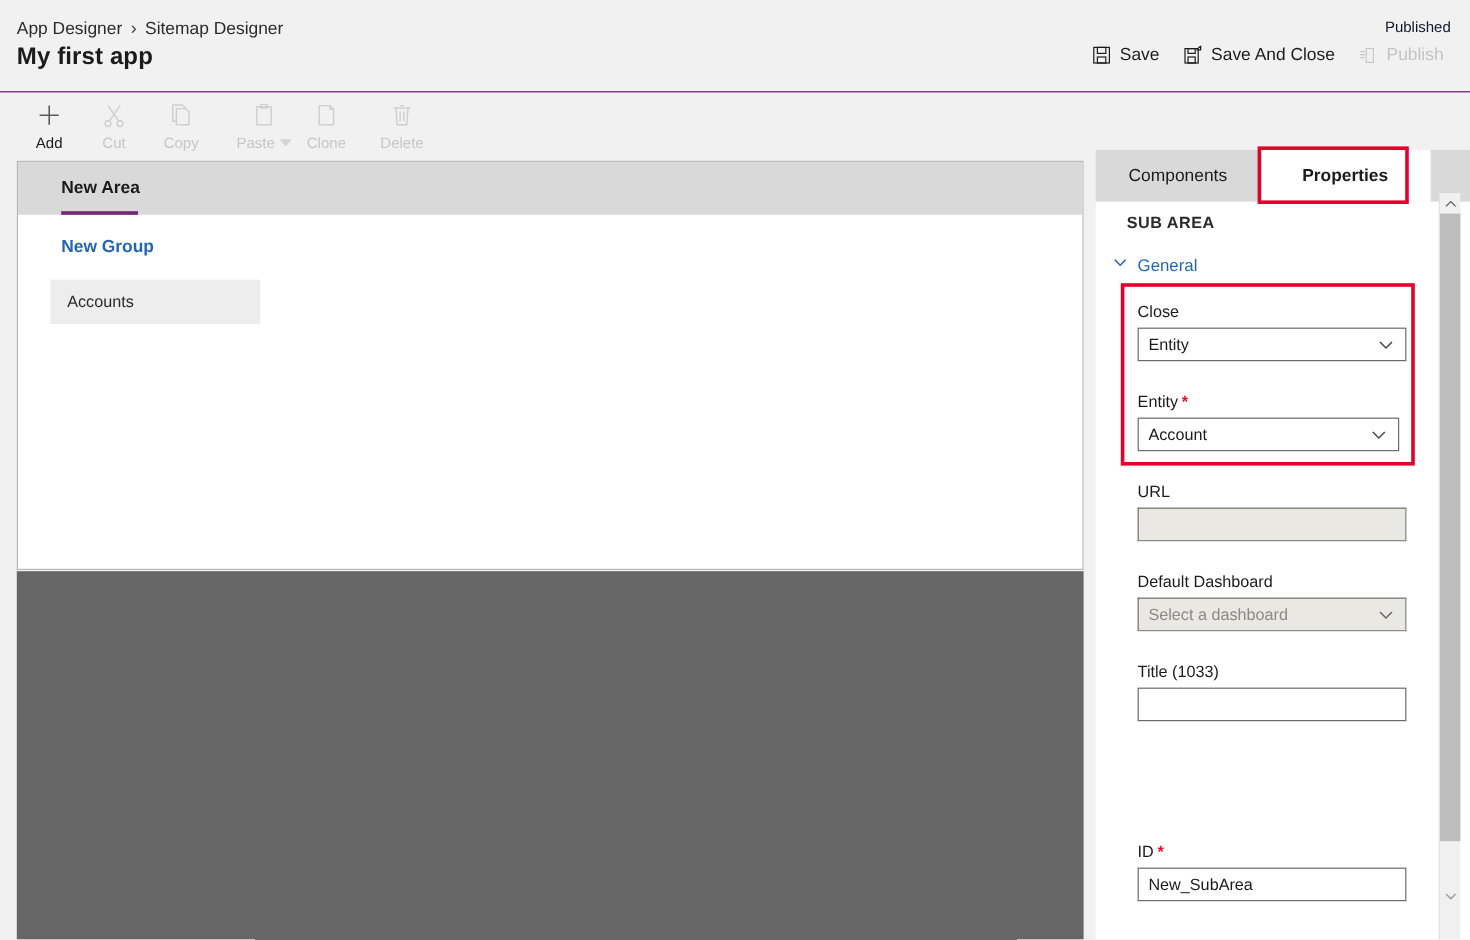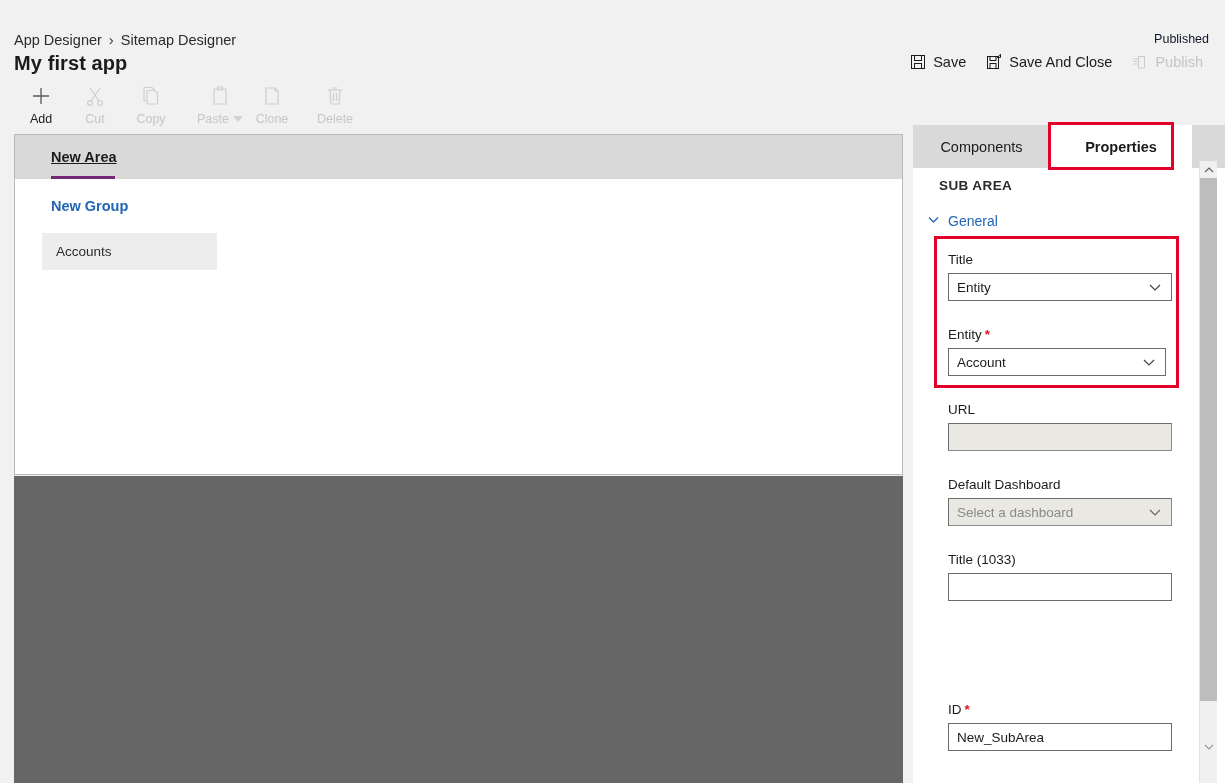--- a/index.html
+++ b/index.html
@@ -6,21 +6,21 @@
   body{
     width:1225px;height:783px;
     background:#f1f1f1;
     font-family:"Liberation Sans", sans-serif;
     color:#1b1b1b;
     overflow:hidden;
     position:relative;
   }
   
   #header{
-    position:absolute;left:0;top:16px;width:1225px;height:76px;
+    position:absolute;left:0;top:0;width:1225px;height:76px;
     background:#f1f1f1;border-bottom:4px solid #701a75;
   }
   #breadcrumb{position:absolute;left:14px;top:15px;font-size:14.5px;color:#2b2b2b;display:flex;align-items:center;}
   #breadcrumb .crumb{white-space:nowrap;}
   #breadcrumb .sep{margin:0 7px;font-size:15px;color:#3a3a3a;font-weight:300;}
   #app-title{position:absolute;left:14px;top:36px;font-size:20px;font-weight:bold;color:#1b1b1b;letter-spacing:.1px;}
 
   #published-status{position:absolute;right:16px;top:16px;font-size:12.5px;color:#0f172a;}
   #header-actions{position:absolute;right:12px;top:34px;display:flex;align-items:center;gap:0;}
   .hbtn{display:flex;align-items:center;gap:7px;padding:4px 10px;font-size:14.5px;color:#1b1b1b;background:transparent;border:0;cursor:pointer;white-space:nowrap;}
@@ -43,21 +43,21 @@
   .caret{width:0;height:0;border-left:5px solid currentColor;border-right:5px solid currentColor;border-top:6px solid currentColor;opacity:.9;}
   .caret{border-left-color:transparent;border-right-color:transparent;}
 
   
   #canvas{
     position:absolute;left:14px;top:134px;width:889px;height:341px;
     background:#ffffff;border:1px solid #b9b9b9;box-sizing:border-box;
   }
   #area-tabbar{height:44px;background:#d9d9d9;position:relative;}
   #area-tab{position:absolute;left:36px;top:0;height:44px;display:flex;align-items:center;}
-  #area-tab-label{font-size:14.5px;font-weight:bold;color:#1b1b1b;text-decoration:underline;}
+  #area-tab-label{font-size:14.5px;font-weight:bold;color:#1b1b1b;}
   #area-tab-underline{position:absolute;left:36px;bottom:0;width:64px;height:3px;background:#742774;}
   #canvas-body{padding:18px 0 0 0;}
   #group-title{margin-left:36px;font-size:14.5px;font-weight:bold;color:#2266b5;cursor:pointer;display:inline-block;}
   #subarea-item{
     margin:18px 0 0 27px;width:175px;height:37px;background:#ededed;
     display:flex;align-items:center;padding-left:14px;box-sizing:border-box;
     font-size:13.5px;color:#2b2b2b;cursor:pointer;
   }
   #dark-panel{position:absolute;left:14px;top:476px;width:889px;height:307px;background:#666666;}
 
@@ -257,21 +257,21 @@
     <div id="general-section">
       <span>
         <svg width="13" height="13" viewBox="0 0 13 13" fill="none" stroke="#2266b5" stroke-width="1.3">
             <path d="M2 4.5 L6.5 9 L11 4.5"></path>
           </svg>
       </span>
       <span id="general-label">General</span>
     </div>
 
     <div class="field" style="top:84px">
-      <span class="flabel">Title</span>
+      <span class="flabel">Close</span>
       <div class="ctrl" style="width:224px">
         <span class="val">Entity</span>
         <span class="chev">
           <svg width="14" height="14" viewBox="0 0 14 14" fill="none" stroke="#444" stroke-width="1.2">
               <path d="M2 5 L7 10 L12 5"></path>
             </svg>
         </span>
       </div>
     </div>
 

